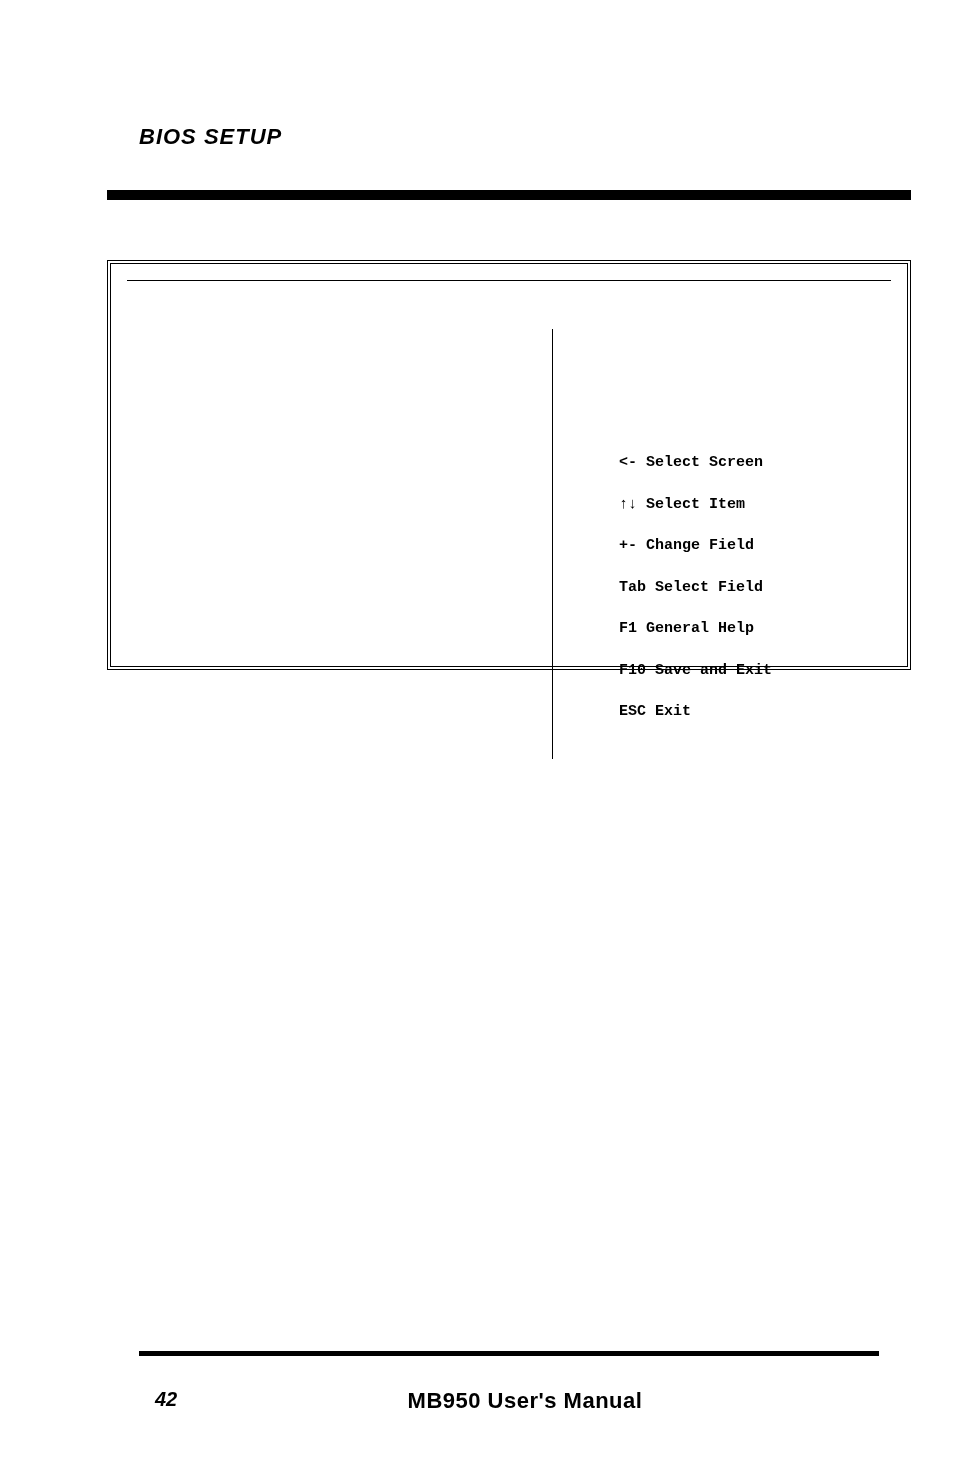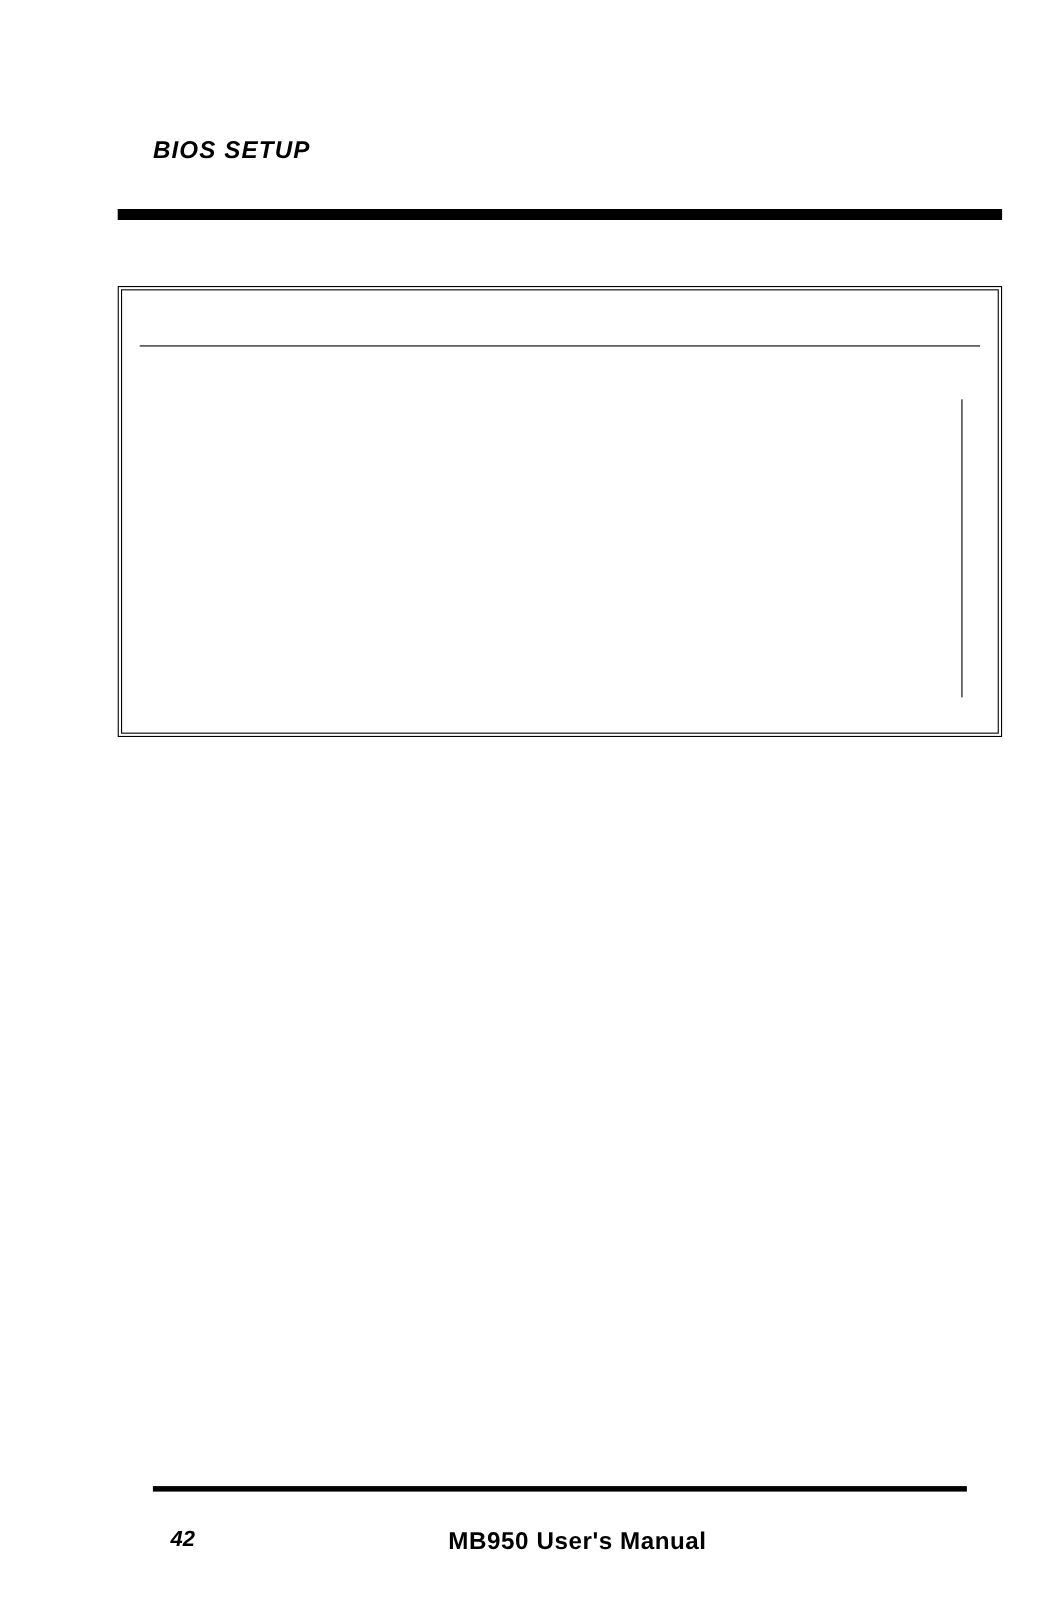--- a/index.html
+++ b/index.html
@@ -109,20 +109,29 @@
 
 <div class="header">
   <div class="header-title">BIOS SETUP</div>
 </div>
 <div class="header-line"></div>
 
 <div class="content-box">
   <div class="content-top"></div>
   <div class="content-body">
     <div class="content-left"></div>
+    <div class="content-right">
+      <div class="help-line">&lt;-  Select Screen</div>
+      <div class="help-line">↑↓ Select Item</div>
+      <div class="help-line">+-  Change Field</div>
+      <div class="help-line">Tab Select Field</div>
+      <div class="help-line">F1  General Help</div>
+      <div class="help-line">F10 Save and Exit</div>
+      <div class="help-line">ESC  Exit</div>
+    </div>
   </div>
 </div>
 
 <div class="footer">
   <div class="footer-line"></div>
   <div class="footer-content">
     <span class="page-number">42</span>
     <span class="manual-title">MB950 User's Manual</span>
   </div>
 </div>

